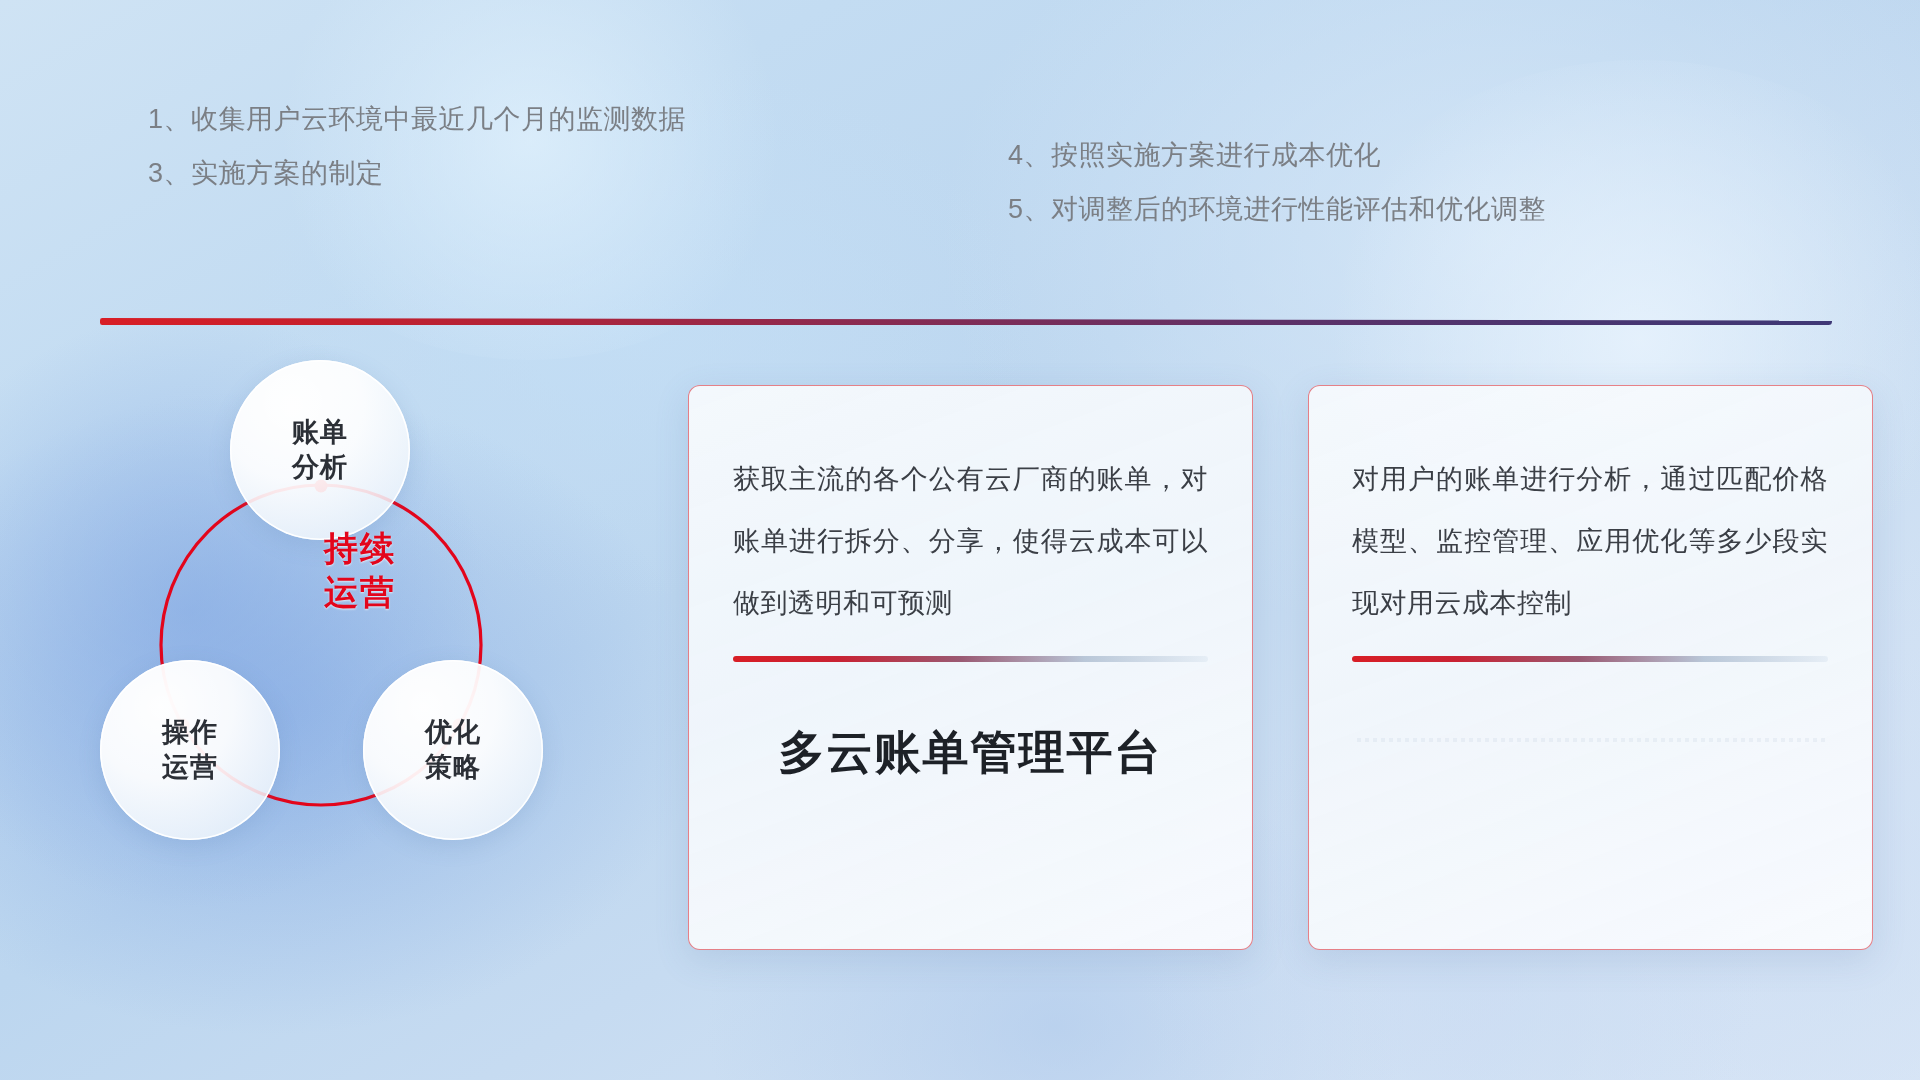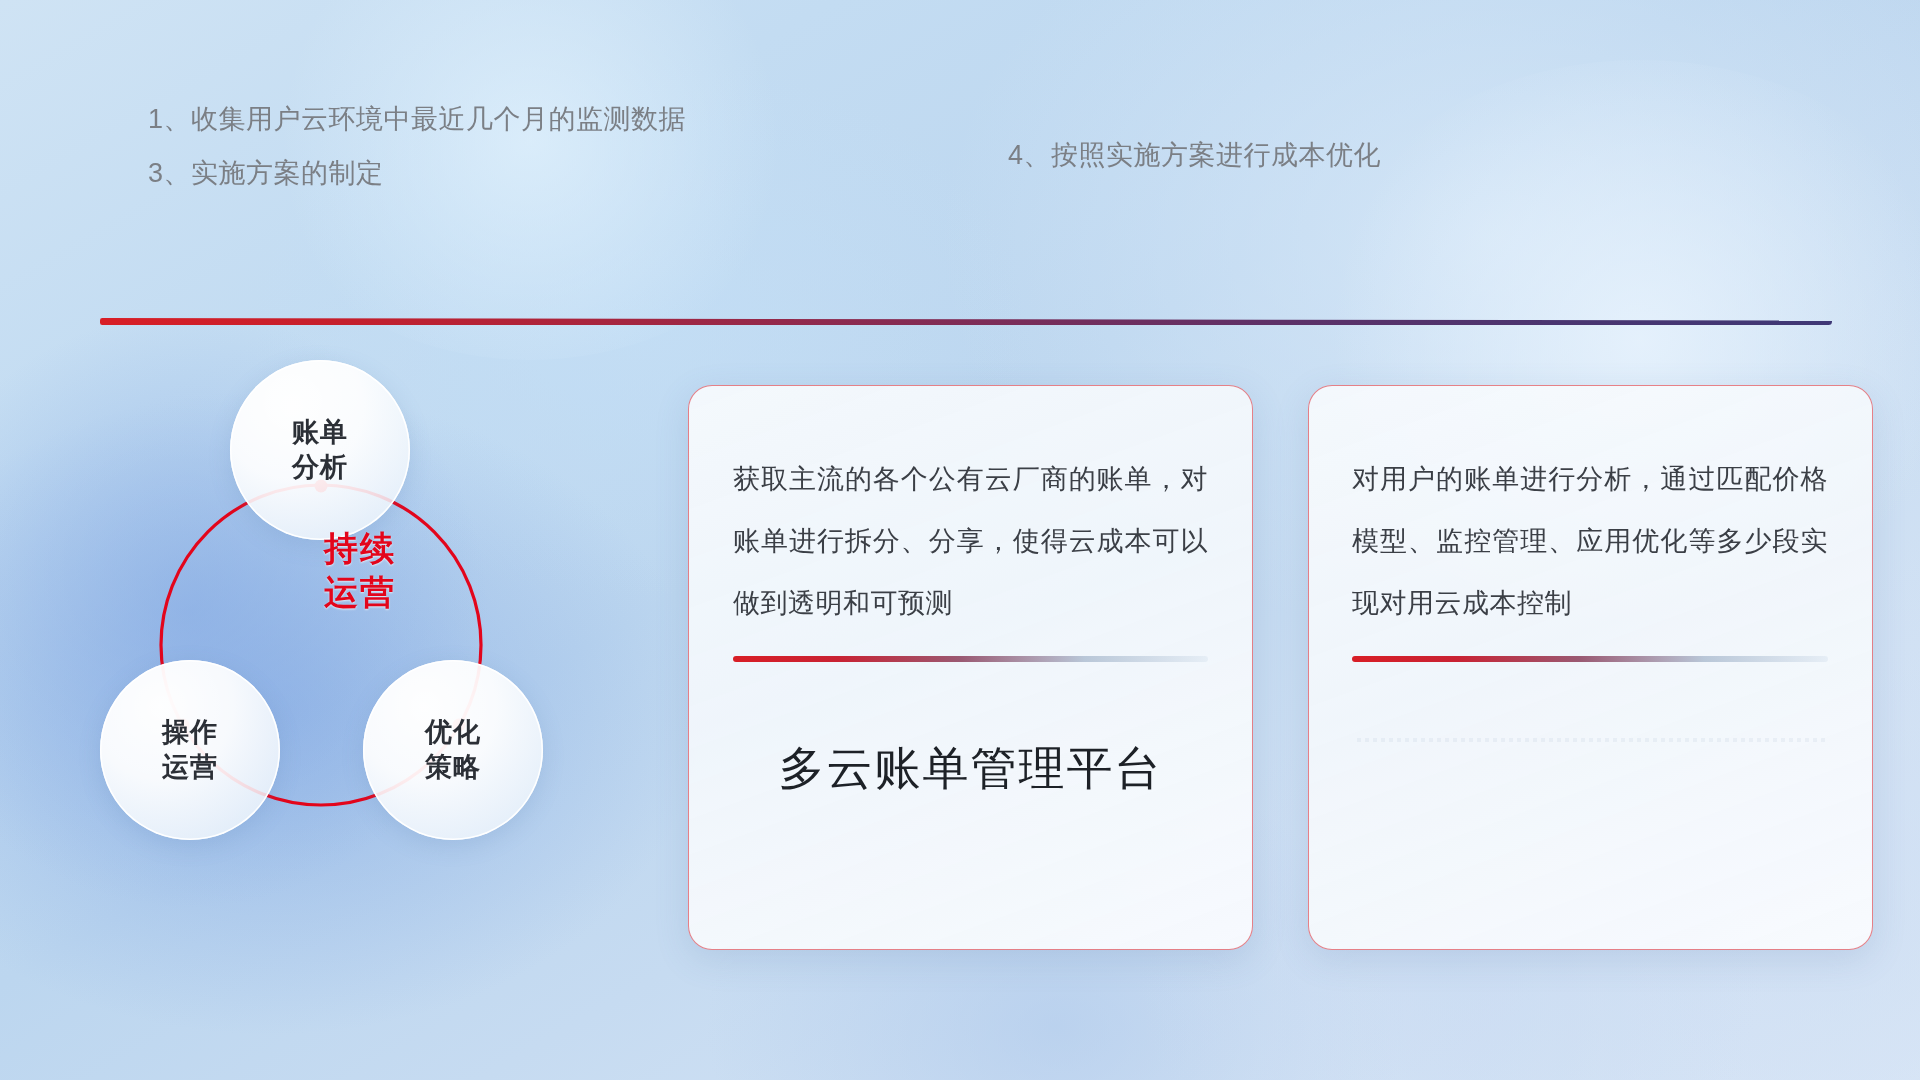--- a/index.html
+++ b/index.html
@@ -70,41 +70,41 @@
   }
   .venn-center .lbl {
     text-align:center; color:#e3051b; font-weight:bold;
     font-size:34px; line-height:44px; letter-spacing:2px;
     text-shadow:0 1px 2px rgba(255,255,255,0.7);
   }
 
   
   .card {
     position:absolute; top:385px; width:565px; height:565px;
-    border-radius:24px;
+    border-radius:12px;
     border:1.5px solid rgba(216,30,38,0.55);
     background:linear-gradient(160deg, rgba(247,250,253,0.93) 0%, rgba(244,248,252,0.90) 45%, rgba(249,251,254,0.95) 100%);
     box-shadow:0 10px 34px rgba(80,118,170,0.16);
     padding:62px 44px 0 44px;
     display:flex; flex-direction:column;
   }
   .card-1 { left:688px; }
   .card-2 { left:1308px;padding-left:43px; }
   .card-body {
     color:#3b3f46; font-size:27px; line-height:62px;
     letter-spacing:0.5px; text-align:justify; text-align-last:left;
     flex:0 0 auto;
   }
   .card-rule {
     margin-top:22px; height:6px; border-radius:3px;
     background:linear-gradient(90deg, #d81e26 0%, #c92233 22%, #9a5a73 48%, #b9c7d8 74%, #e6eef6 100%);
   }
   .card-title {
-    margin-top:76px;
-    color:#1d2127; font-weight:normal; font-size:46px;
+    margin-top:60px;
+    color:#1d2127; font-weight:bold; font-size:46px;
     letter-spacing:2px; text-align:center;
   }
   .card-dots {
     position:absolute; left:44px; right:44px; top:352px; height:4px;
     background:repeating-linear-gradient(90deg, rgba(150,170,195,0.0) 0 4px, rgba(150,170,195,0.35) 4px 8px);
     opacity:.35;
   }
 </style>
 </head>
 <body>
@@ -114,20 +114,21 @@
 <div class="bg-glow glow-c"></div>
 <div class="bg-glow glow-d"></div>
 
 <div class="top-list">
   <div class="list-col col-left">
     <div class="list-item">1、收集用户云环境中最近几个月的监测数据</div>
     <div class="list-item">3、实施方案的制定</div>
   </div>
   <div class="list-col col-right">
     <div class="list-item">4、按照实施方案进行成本优化</div>
+    <div class="list-item">5、对调整后的环境进行性能评估和优化调整</div>
   </div>
 </div>
 
 <div class="top-divider"></div>
 
 <div class="venn">
   <svg width="520" height="580" viewBox="0 0 520 580">
     <circle cx="221" cy="290" r="160" fill="none" stroke="#e3051b" stroke-width="3.2"></circle>
     <circle cx="221" cy="131" r="6.5" fill="#e3051b"></circle>
     <circle cx="83" cy="370" r="6.5" fill="#e3051b"></circle>

